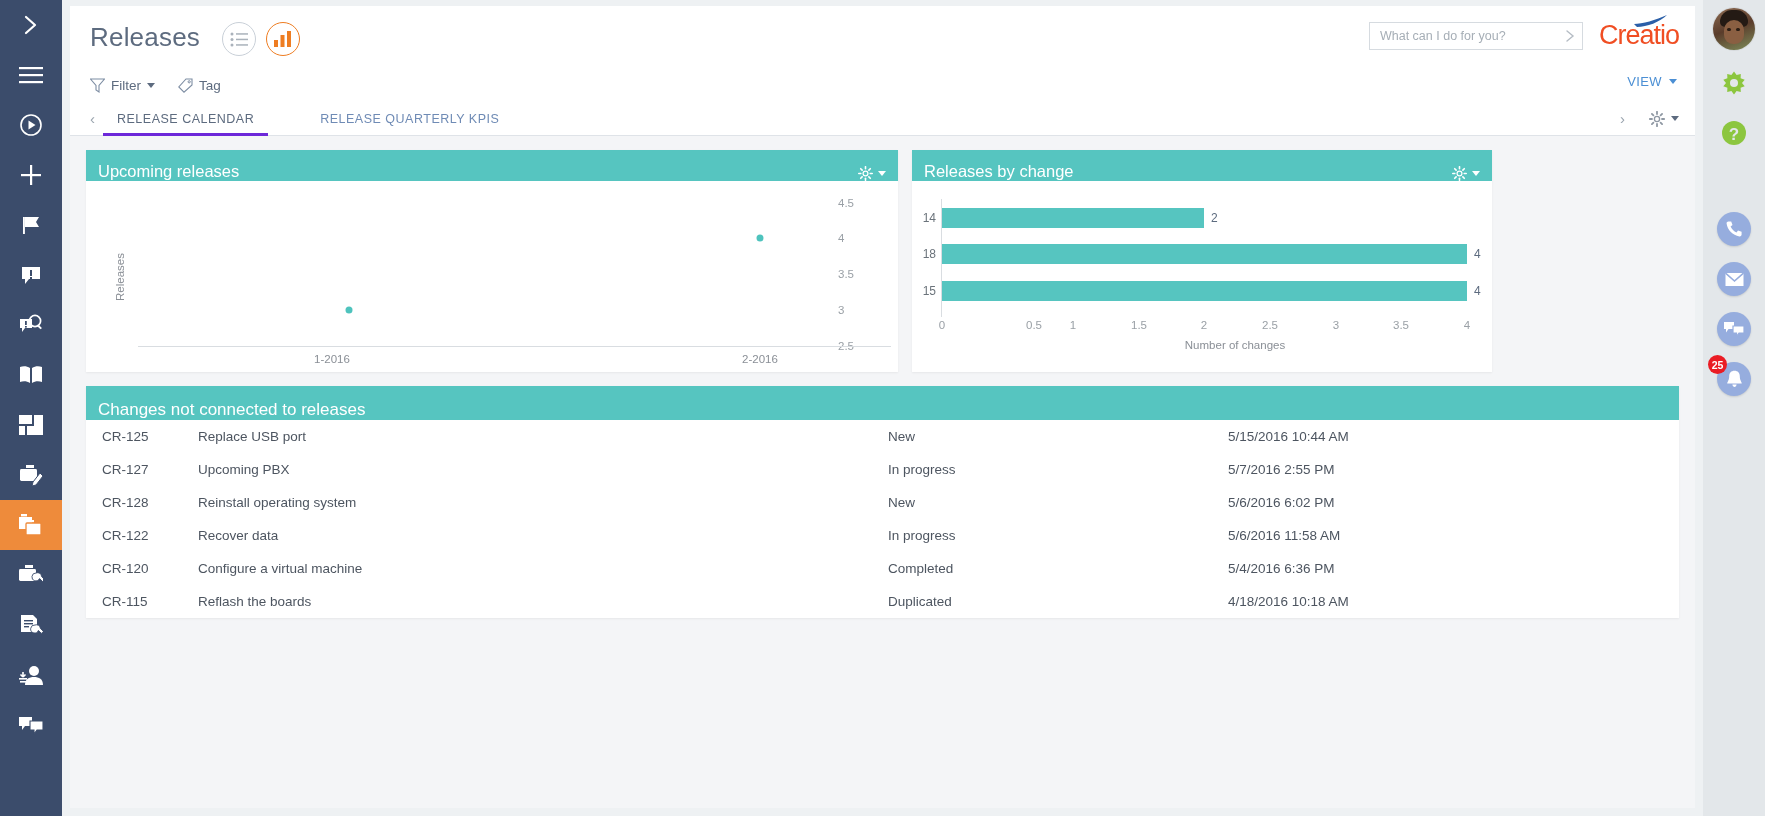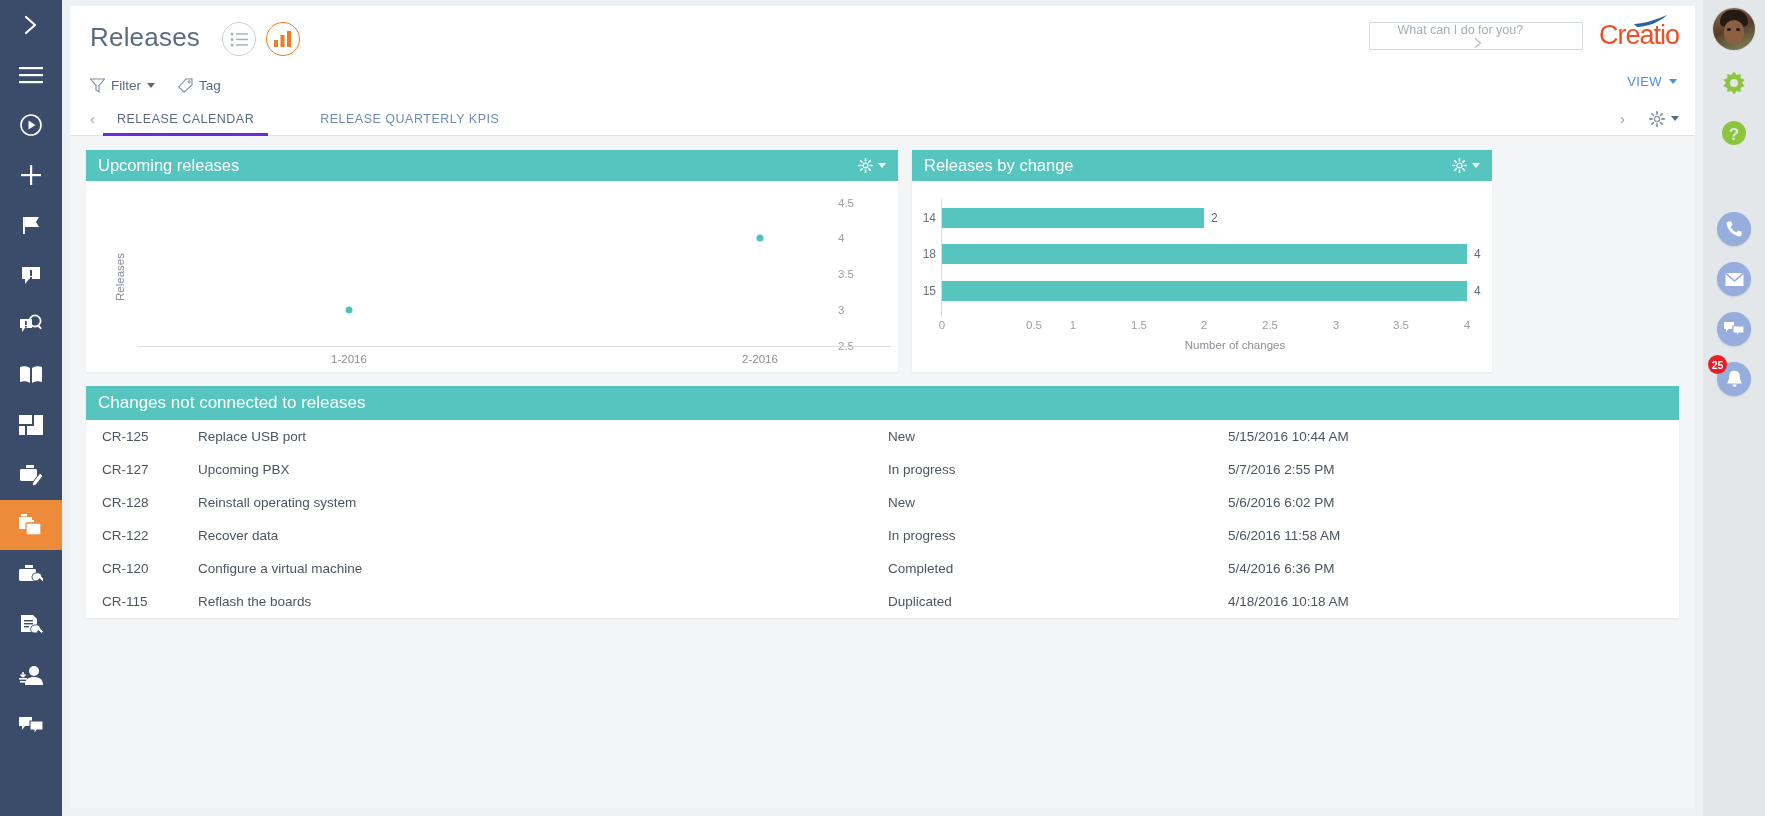--- a/index.html
+++ b/index.html
@@ -44,21 +44,21 @@
   .view-toggles { display: flex; gap: 10px; margin-left: 22px; margin-top: 2px; }
   .toggle-btn {
     width: 34px; height: 34px; border-radius: 50%; border: 1px solid #c9d0d8;
     display: flex; align-items: center; justify-content: center; cursor: pointer; background:#fff;
   }
   .toggle-btn.sel { border-color: #ee7d22; }
 
   .top-right { position: absolute; right: 14px; top: 14px; display: flex; align-items: center; gap: 16px; }
   .searchbox {
     width: 214px; height: 28px; border: 1px solid #d6dbe0; background: #fff;
-    display: flex; align-items: center; padding: 0 6px 0 10px; flex-direction: column;
+    display: flex; align-items: center; padding: 0 6px 0 10px;
   }
   .searchbox input {
     border: none; outline: none; flex: 1 1 auto; font-size: 12.5px; color: #8b949e;
     font-family: "Liberation Sans", sans-serif; background: transparent; min-width: 0;
   }
   .searchbox input::placeholder { color: #a6aeb6; }
   .logo { font-size: 27px; color:#f04e23; letter-spacing:-1px; position: relative; padding-right:2px;
           font-family:"Liberation Sans", sans-serif; font-weight:400; }
   .logo .swoosh { position:absolute; right: 13px; top: -5px; }
 
@@ -80,21 +80,21 @@
   .tab-right { margin-left:auto; display:flex; align-items:center; gap:16px; padding-right:16px; }
   .tab-gear { display:flex; align-items:center; gap:6px; cursor:pointer;}
 
   
   .dash {
     flex: 1 1 auto; background: #f4f5f7; padding: 14px 16px 0 16px; overflow: hidden;
   }
   .widget-row { display:flex; gap: 14px; }
   .widget { background:#fff; box-shadow: 0 1px 2px rgba(0,0,0,.06); display:flex; flex-direction:column; }
   .w-head {
-    background:#56c5c0; color:#fff; height: 31px; display:flex; align-items:center;
+    background:#56c5c0; color:#fff; height: 31px; display:flex; align-items:flex-end;
     padding: 0 12px; font-size: 16.5px; font-weight:400;
   }
   .w-head .spacer { flex:1 1 auto; }
   .w-gear { display:flex; align-items:center; gap:5px; cursor:pointer; }
   .w-gear .caret { border-top-color:#fff; }
   .w-body { position: relative; }
 
   
   .scatter { position:relative; width:100%; height:100%; }
   .axis-label-y {
@@ -378,21 +378,21 @@
                 <div class="ytick" style="top:57px;width:44px;">4</div>
                 <div class="ytick" style="top:93px;width:44px;">3.5</div>
                 <div class="ytick" style="top:129px;width:44px;">3</div>
                 <div class="ytick" style="top:165px;width:44px;">2.5</div>
 
                 <div class="axisline" style="left:52px;top:165px;width:753px;height:1px;"></div>
 
                 <div class="dot" style="left:263px;top:129px;"></div>
                 <div class="dot" style="left:674px;top:57px;"></div>
 
-                <div class="xtick" style="left:263px;top:172px;">1-2016</div>
+                <div class="xtick" style="left:246px;top:172px;">1-2016</div>
                 <div class="xtick" style="left:674px;top:172px;">2-2016</div>
               </div>
             </div>
           </div>
 
           <div class="widget" style="width:580px;height:222px;">
             <div class="w-head">
               <span>Releases by change</span>
               <span class="spacer"></span>
               <span class="w-gear">

